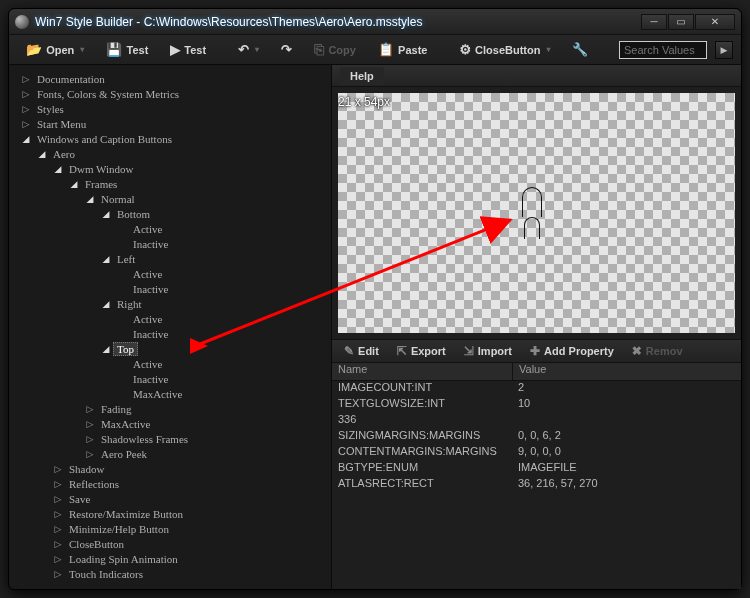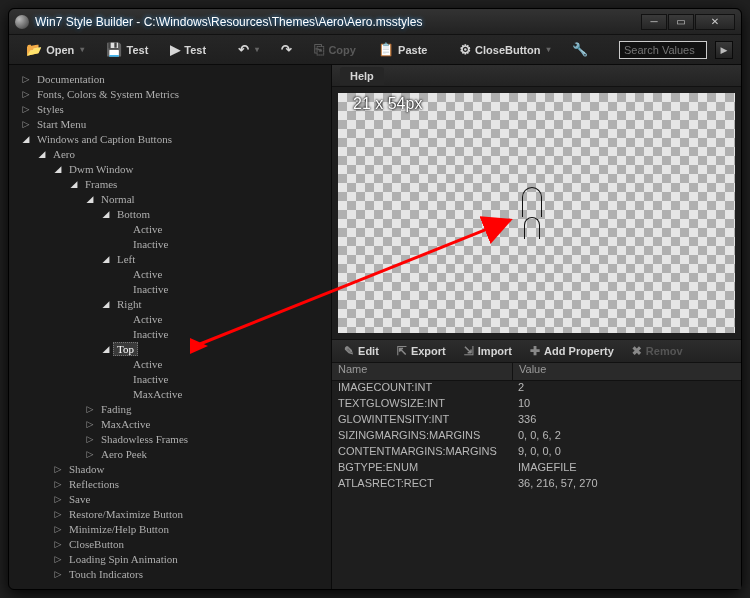--- a/index.html
+++ b/index.html
@@ -32,21 +32,21 @@
   .right { flex: 1; display: flex; flex-direction: column; border-left: 1px solid #0a0a0a; background: #1e1e1e; }
   .imgheader { height: 22px; background: linear-gradient(#2e2e2e,#232323); display: flex; align-items: center; padding: 0 8px; color: #d6d6d6; font-weight: 600; border-bottom:1px solid #111; }
   .imgtab { padding: 3px 10px; background: #262626; border-radius: 3px 3px 0 0; }
   .preview { height: 252px; position: relative; background: #1e1e1e; overflow:hidden; }
   .canvas { position:absolute; left:6px; top:6px; right:6px; bottom:6px;
     background-image:
       linear-gradient(45deg,#b0b0b0 25%,transparent 25%,transparent 75%,#b0b0b0 75%),
       linear-gradient(45deg,#b0b0b0 25%,transparent 25%,transparent 75%,#b0b0b0 75%);
     background-color:#e6e6e6; background-size:18px 18px; background-position:0 0,9px 9px;
   }
-  .dimlbl { position:absolute; left:6px; top:6px; color:#fff; text-shadow:0 0 3px #000,0 0 2px #000; font-size:16px; padding:2px 15px; }
+  .dimlbl { position:absolute; left:6px; top:6px; color:#fff; text-shadow:0 0 3px #000,0 0 2px #000; font-size:12px; padding:2px 0; }
   .shape { position:absolute; left:190px; top:100px; width:20px; height:30px; border:1px solid #111; border-bottom:none; border-radius:10px 10px 0 0; }
   .shape.small { top:130px; left:192px; width:16px; height:22px; border-radius:8px 8px 0 0; }
   .propbar { height: 24px; background: linear-gradient(#2d2d2d,#222); display:flex; align-items:center; gap:6px; padding:0 6px; color:#d6d6d6; font-weight:600; border-top:1px solid #111; border-bottom:1px solid #111; }
   .propbar .pb { display:flex; align-items:center; gap:4px; padding:2px 6px; cursor:pointer; }
   .propbar .pb .ico { color:#888; font-size:12px; }
   .propbar .pb.dim { color:#555; }
   .grid { flex:1; overflow-y:auto; }
   .grid .hdr { display:flex; height:18px; background:#2a2a2a; color:#999; border-bottom:1px solid #111; }
   .grid .hdr .c1{width:180px;padding-left:6px}.grid .hdr .c2{flex:1;padding-left:6px;border-left:1px solid #111}
   .grid .r { display:flex; height:16px; color:#b8b8b8; }
@@ -294,21 +294,20 @@
         <div id="grid-rows">
             <div class="r">
               <div class="c1">IMAGECOUNT:INT</div>
               <div class="c2">2</div>
             </div>
             <div class="r">
               <div class="c1">TEXTGLOWSIZE:INT</div>
               <div class="c2">10</div>
             </div>
             <div class="r">
-              <div class="c1">GLOWINTENSITY:INT</div>
               <div class="c2">336</div>
             </div>
             <div class="r">
               <div class="c1">SIZINGMARGINS:MARGINS</div>
               <div class="c2">0, 0, 6, 2</div>
             </div>
             <div class="r">
               <div class="c1">CONTENTMARGINS:MARGINS</div>
               <div class="c2">9, 0, 0, 0</div>
             </div>

